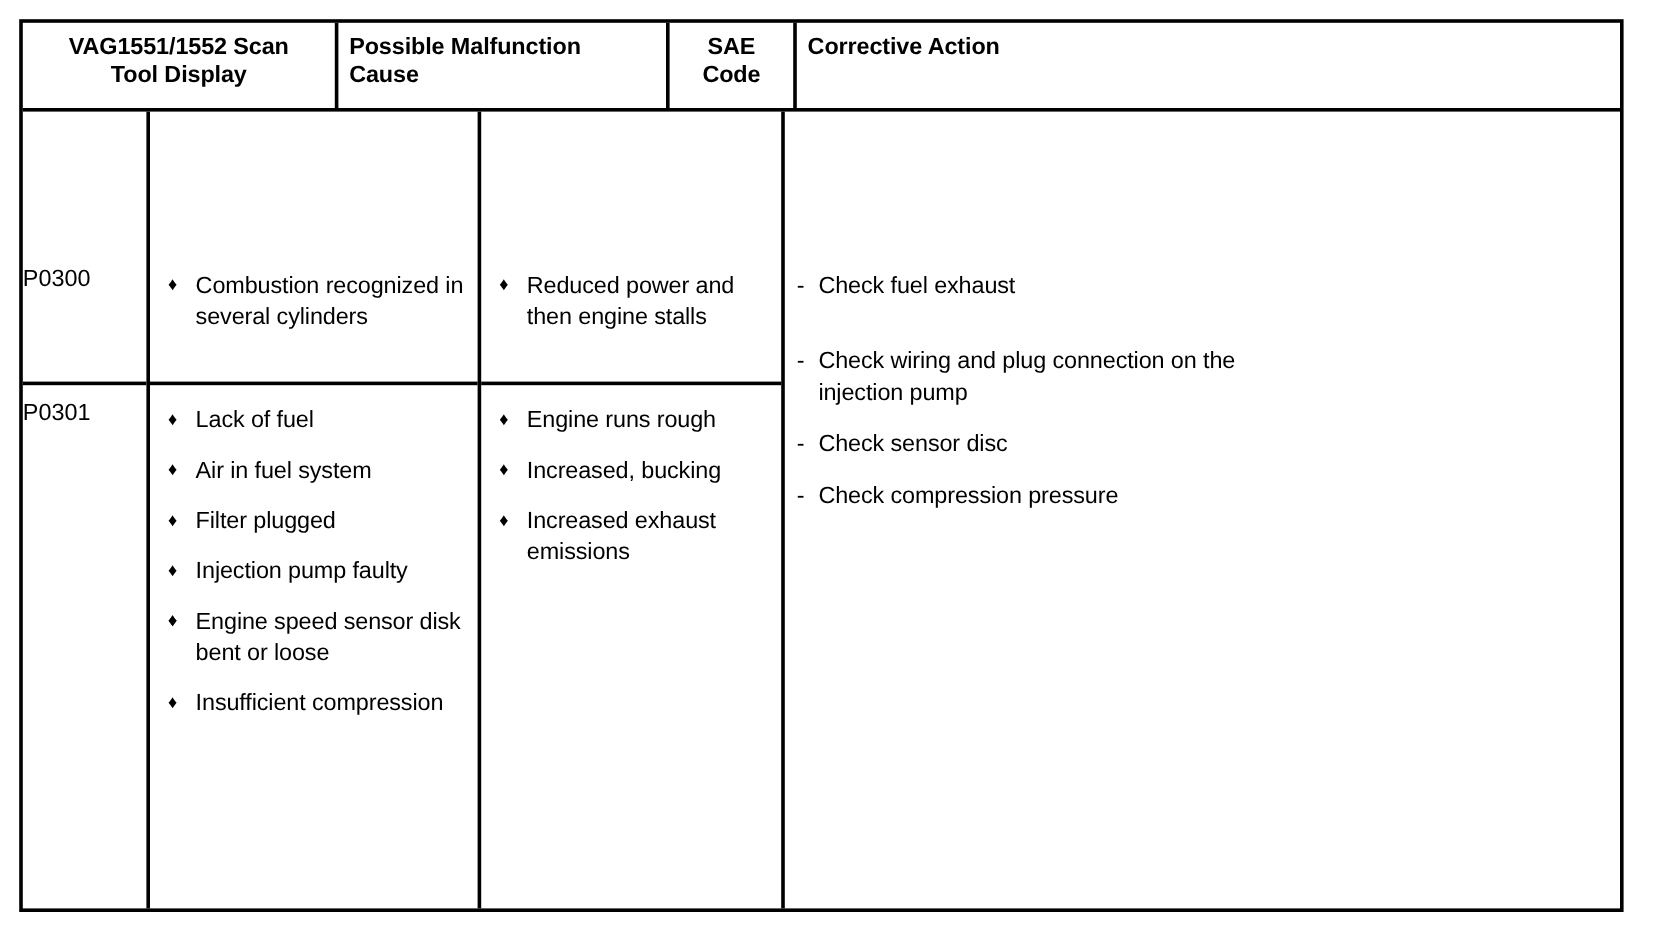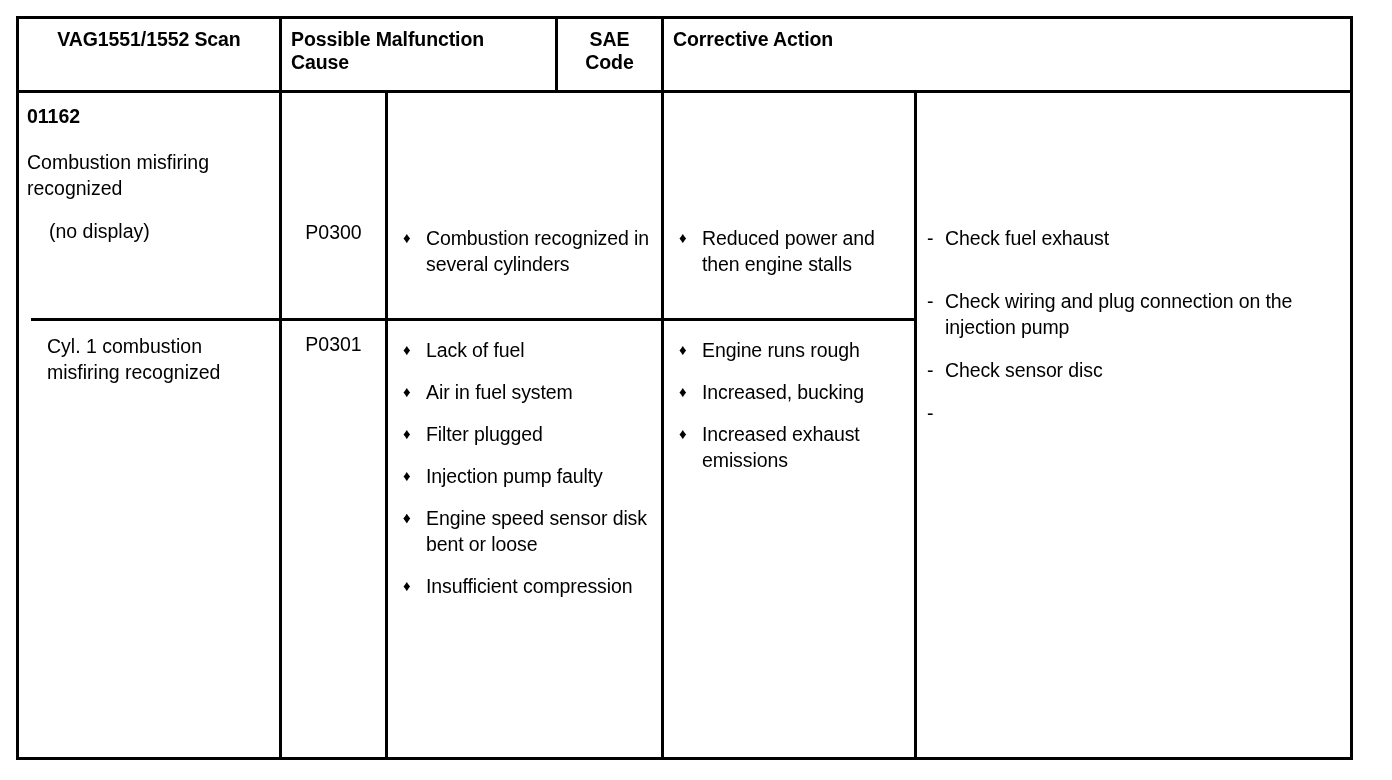--- a/index.html
+++ b/index.html
@@ -113,21 +113,21 @@
     line-height: 26px;
   }
   .r2-desc {
     padding: 12px 10px 0 28px;
     font-size: 19.5px;
     line-height: 26px;
   }
 
   .sae-code {
     font-size: 19.5px;
-    text-align: center;
+    text-align: left;
   }
   .sae-r1 { padding-top: 128px; }
   .sae-r2 { padding-top: 12px; }
 
   
   ul.bullets {
     list-style: none;
     margin: 0;
     padding: 0;
   }
@@ -176,20 +176,21 @@
 
 <div class="page">
 
   <table-wrapper>
   <div class="fault-table">
 
     <div class="table-header">
 
       <div class="hcell col-display">
         <div>VAG1551/1552 Scan</div>
+        <div>Tool Display</div>
       </div>
 
       <div class="hcell col-cause">
         <div>Possible Malfunction</div>
         <div>Cause</div>
       </div>
 
       <div class="hcell col-sae">
         <div>SAE</div>
         <div>Code</div>
@@ -197,31 +198,20 @@
 
 
       <div class="hcell col-action">
         <div>Corrective Action</div>
       </div>
 
     </div>
 
     <div class="table-body">
 
-      <div class="bodycol col-display">
-        <div class="subrow r1">
-          <div class="code-id">01162</div>
-          <div class="display-desc">Combustion misfiring recognized</div>
-          <div class="display-sub">(no display)</div>
-          <div class="divider"></div>
-        </div>
-        <div class="subrow r2">
-          <div class="r2-desc">Cyl. 1 combustion misfiring recognized</div>
-        </div>
-      </div>
 
       <div class="bodycol col-sae">
         <div class="subrow r1">
           <div class="sae-code sae-r1">P0300</div>
           <div class="divider"></div>
         </div>
         <div class="subrow r2">
           <div class="sae-code sae-r2">P0301</div>
         </div>
       </div>
@@ -319,20 +309,21 @@
             <li>
               <span class="dash-glyph">-</span>
               <span>Check wiring and plug connection on the injection pump</span>
             </li>
             <li>
               <span class="dash-glyph">-</span>
               <span>Check sensor disc</span>
             </li>
             <li>
               <span class="dash-glyph">-</span>
+              <span>Check compression pressure</span>
             </li>
           </ul>
         </div>
       </div>
 
     </div>
   </div>
   </table-wrapper>
 
 </div>

